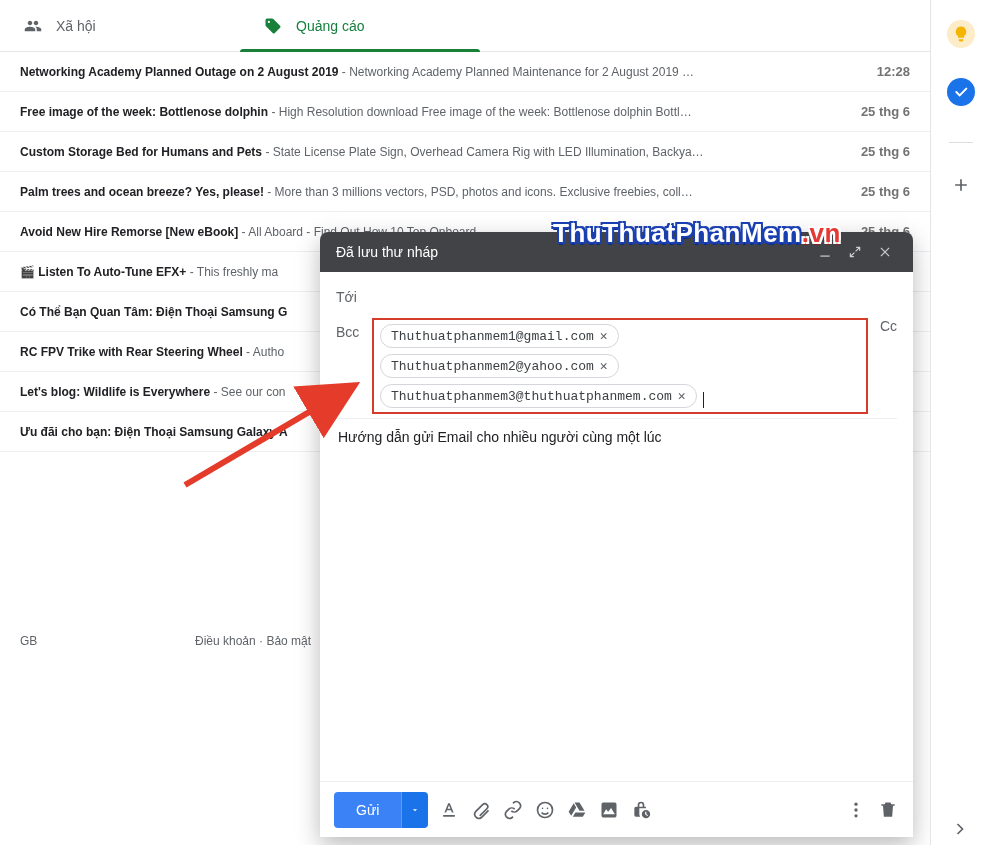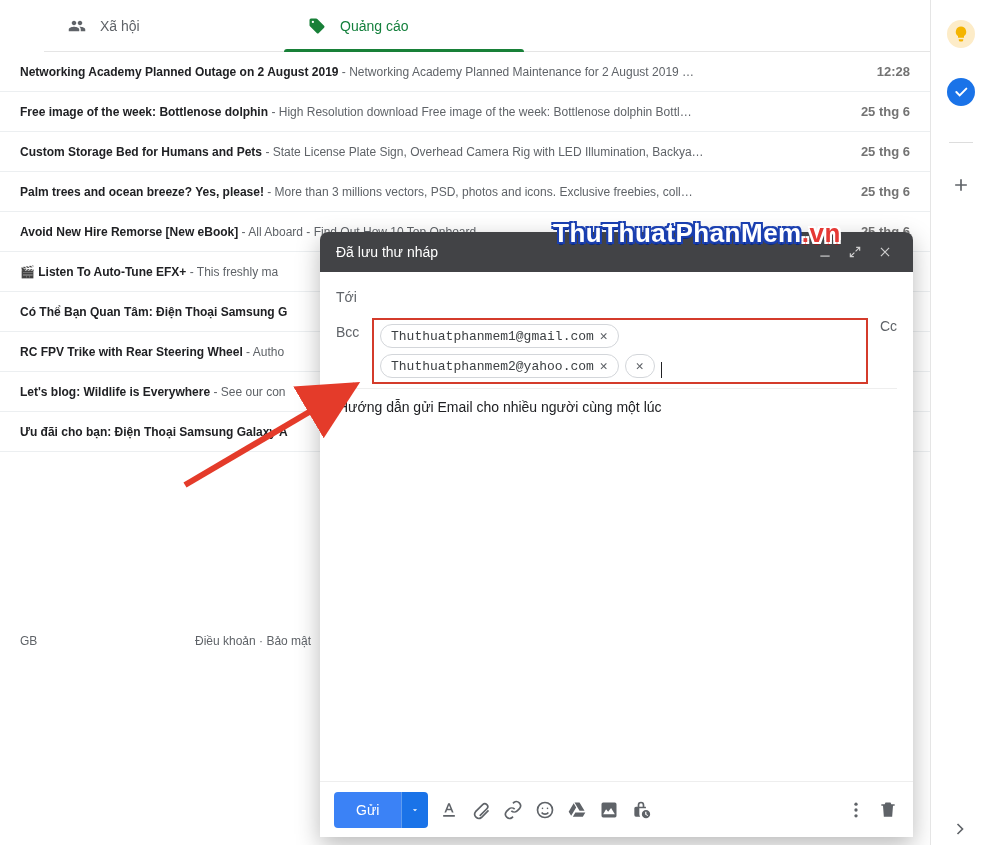--- a/index.html
+++ b/index.html
@@ -2,21 +2,21 @@
 <html><head>
 <meta charset="utf-8">
 <style>
   * { box-sizing: border-box; margin: 0; padding: 0; }
   body { font-family: Arial, 'Helvetica Neue', sans-serif; font-size: 14px; color: #202124; background: #fff; width: 990px; height: 845px; overflow: hidden; position: relative; }
   .main-container { display: flex; width: 990px; height: 845px; }
   .content-area { width: 930px; height: 845px; position: relative; overflow: hidden; }
   .right-rail { width: 60px; border-left: 1px solid #e5e5e5; display: flex; flex-direction: column; align-items: center; padding-top: 20px; position: relative; }
   .right-icon { width: 28px; height: 28px; margin-bottom: 30px; display: flex; align-items: center; justify-content: center; border-radius: 50%; }
   .right-divider { width: 24px; height: 1px; background: #ddd; margin: 6px 0 28px; }
-  .tabs-row { display: flex; height: 52px; border-bottom: 1px solid #e5e5e5; margin-left: 44px; }
+  .tabs-row { display: flex; height: 52px; border-bottom: 1px solid #e5e5e5; }
   .tab { display: flex; align-items: center; padding: 0 24px; gap: 14px; font-weight: 500; color: #5f6368; position: relative; min-width: 240px; }
   .tab.active { color: #15803d; }
   .tab.active::after { content:""; position:absolute; left:0; right:0; bottom:-1px; height:3px; background:#188038; border-radius:3px 3px 0 0;}
   .tab-icon { width:18px; height:18px; display:flex; align-items:center; justify-content:center; }
   .mail-list { }
   .mail-row { display:flex; align-items:center; padding: 0 20px; height:40px; border-bottom:1px solid #eceff1; white-space:nowrap; overflow:hidden; }
   .mail-text { flex:1; overflow:hidden; text-overflow:ellipsis; font-size:12px;}
   .mail-subject { font-weight:700; color:#202124; }
   .mail-sep { color:#5f6368; }
   .mail-snippet { color:#5f6368; font-weight:400;}
@@ -159,20 +159,21 @@
           <div class="chips-highlight">
             <span class="chip">
                 <span>Thuthuatphanmem1@gmail.com</span>
                 <span class="chip-x">✕</span>
               </span>
             <span class="chip">
                 <span>Thuthuatphanmem2@yahoo.com</span>
                 <span class="chip-x">✕</span>
               </span>
             <span class="chip">
+                <span>Thuthuatphanmem3@thuthuatphanmem.com</span>
                 <span class="chip-x">✕</span>
               </span>
             <span class="cursor-blink"></span>
           </div>
           <div class="field-extra">Cc</div>
         </div>
       </div>
 
       <div class="body-area">Hướng dẫn gửi Email cho nhiều người cùng một lúc</div>
 

